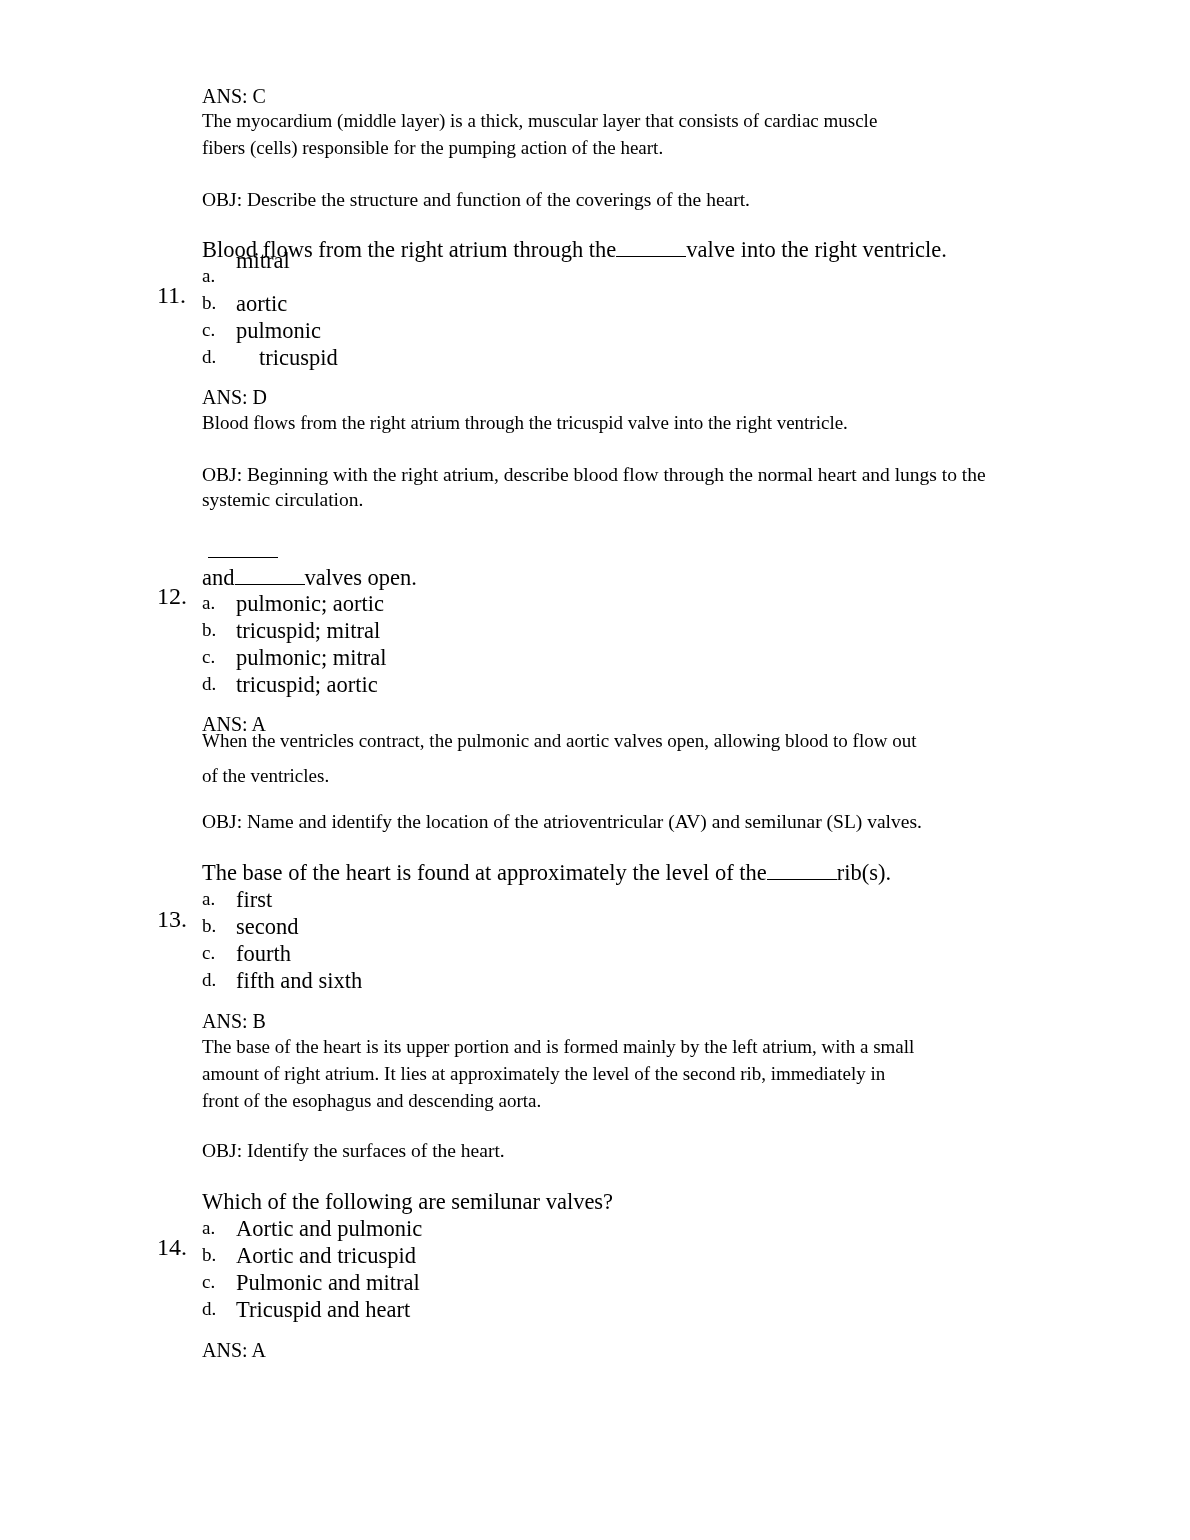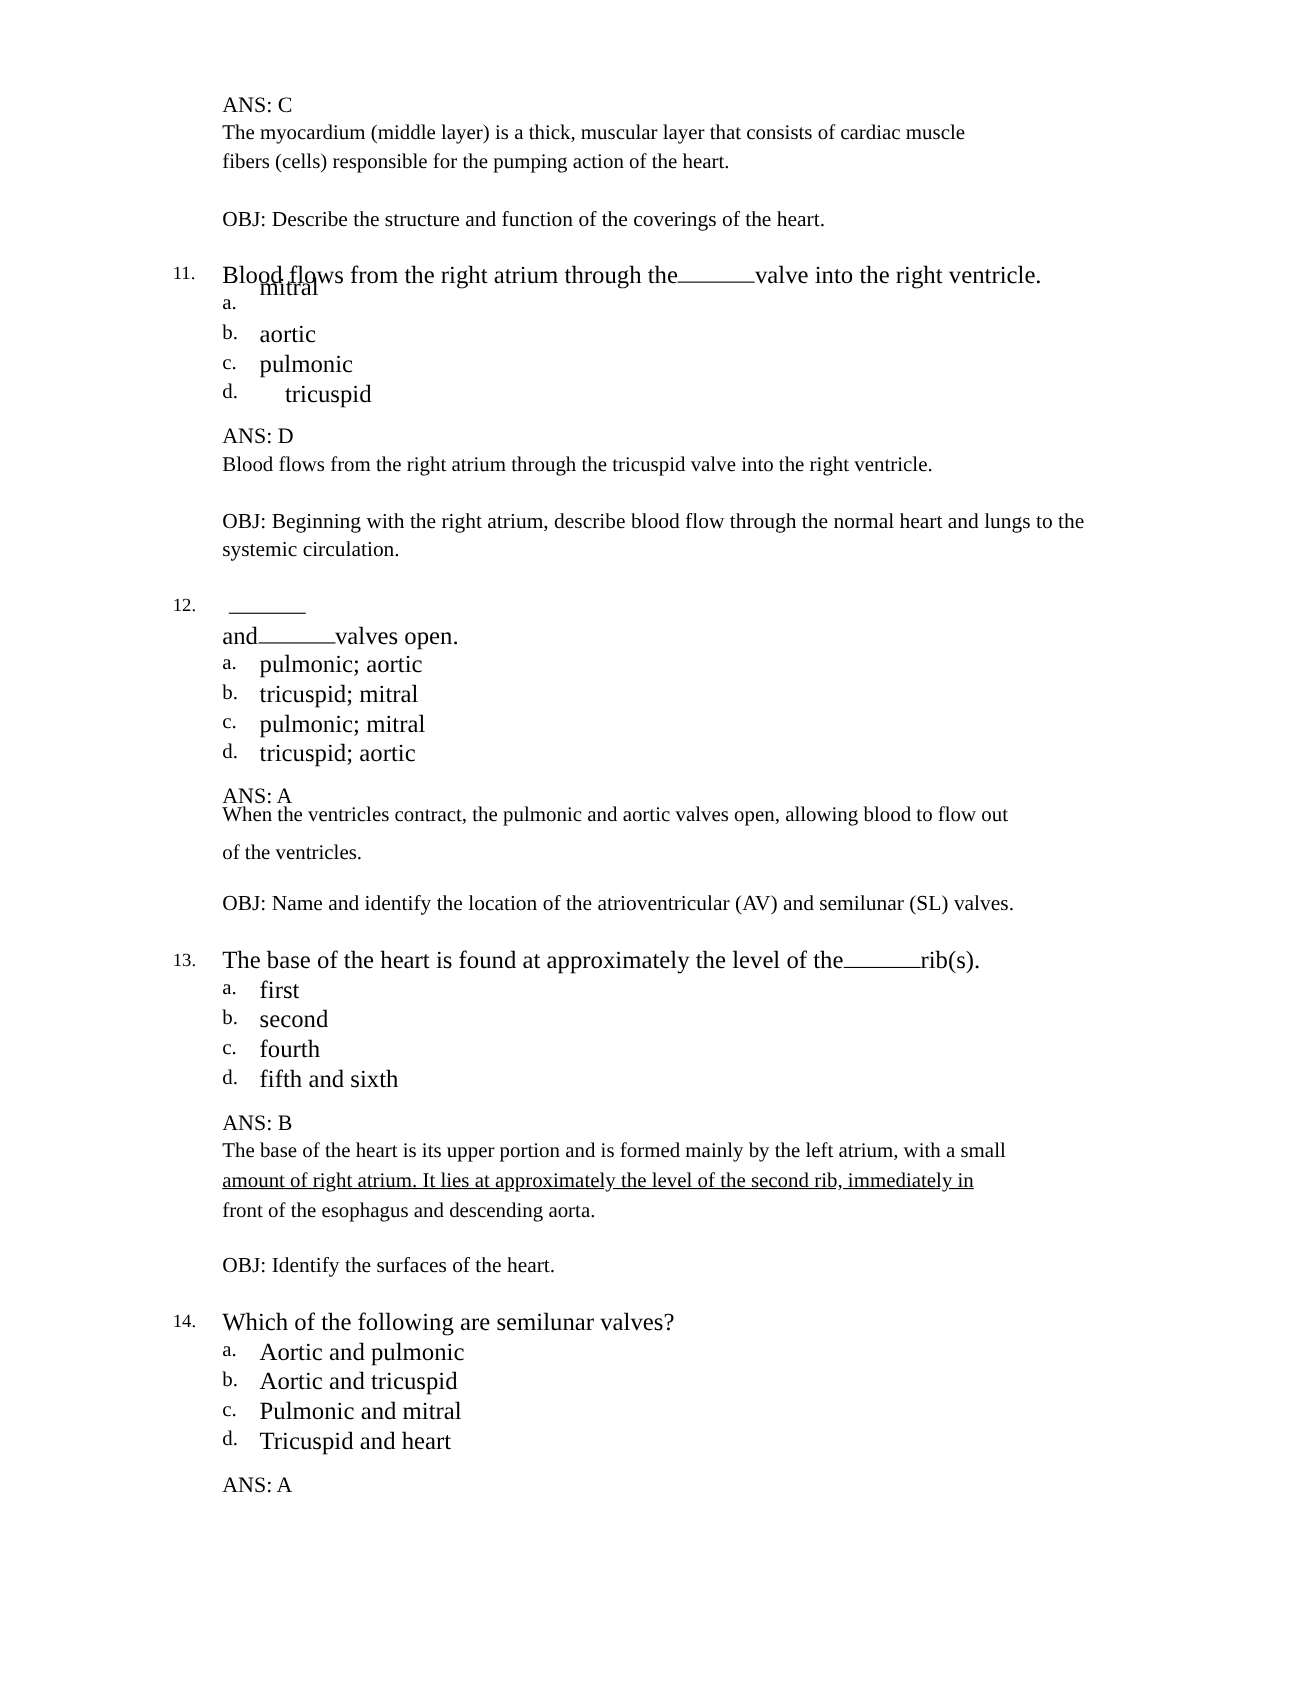--- a/index.html
+++ b/index.html
@@ -5,21 +5,21 @@
   html, body { margin: 0; padding: 0; background: #ffffff; }
   body {
     width: 1190px; height: 1540px; position: relative; overflow: hidden;
     font-family: "Liberation Serif", "DejaVu Serif", serif;
     color: #000000;
   }
   .abs { position: absolute; white-space: nowrap; }
   .ans { font-size: 20px; }
   .rat { font-size: 19px; }
   .obj { font-size: 19.5px; }
-  .qnum { font-size: 17px; }
+  .qnum { font-size: 24px; margin-top: 43px; }
   .qtext { font-size: 22.5px; }
   .optl { font-size: 19px; }
   .optt { font-size: 22.5px; }
   .blank { display: inline-block; width: 70px; border-bottom: 1.5px solid #000; height: 18px; vertical-align: baseline; }
 </style>
 </head>
 <body>
 
 <div>
   <div class="abs ans" style="left:202px; top:85px;">ANS: C</div>
@@ -77,21 +77,21 @@
   <div class="abs optl" style="left:202px; top:888px;">a.</div>
   <div class="abs optt" style="left:236px; top:887px;">first</div>
   <div class="abs optl" style="left:202px; top:915px;">b.</div>
   <div class="abs optt" style="left:236px; top:914px;">second</div>
   <div class="abs optl" style="left:202px; top:942px;">c.</div>
   <div class="abs optt" style="left:236px; top:941px;">fourth</div>
   <div class="abs optl" style="left:202px; top:969px;">d.</div>
   <div class="abs optt" style="left:236px; top:968px;">fifth and sixth</div>
   <div class="abs ans" style="left:202px; top:1010px;">ANS: B</div>
   <div class="abs rat" style="left:202px; top:1036px;">The base of the heart is its upper portion and is formed mainly by the left atrium, with a small</div>
-  <div class="abs rat" style="left:202px; top:1063px;text-decoration:underline;">amount of right atrium. It lies at approximately the level of the second rib, immediately in</div>
+  <div class="abs rat" style="left:202px; top:1063px;">amount of right atrium. It lies at approximately the level of the second rib, immediately in</div>
   <div class="abs rat" style="left:202px; top:1090px;">front of the esophagus and descending aorta.</div>
   <div class="abs obj" style="left:202px; top:1140px;text-align:right;">OBJ:  Identify the surfaces of the heart.</div>
 </div>
 
 <div>
   <div class="abs qnum" style="left:157px; top:1191px;">14.</div>
   <div class="abs qtext" style="left:202px; top:1189px;">Which of the following are semilunar valves?</div>
   <div class="abs optl" style="left:202px; top:1217px;">a.</div>
   <div class="abs optt" style="left:236px; top:1216px;">Aortic and pulmonic</div>
   <div class="abs optl" style="left:202px; top:1244px;">b.</div>

